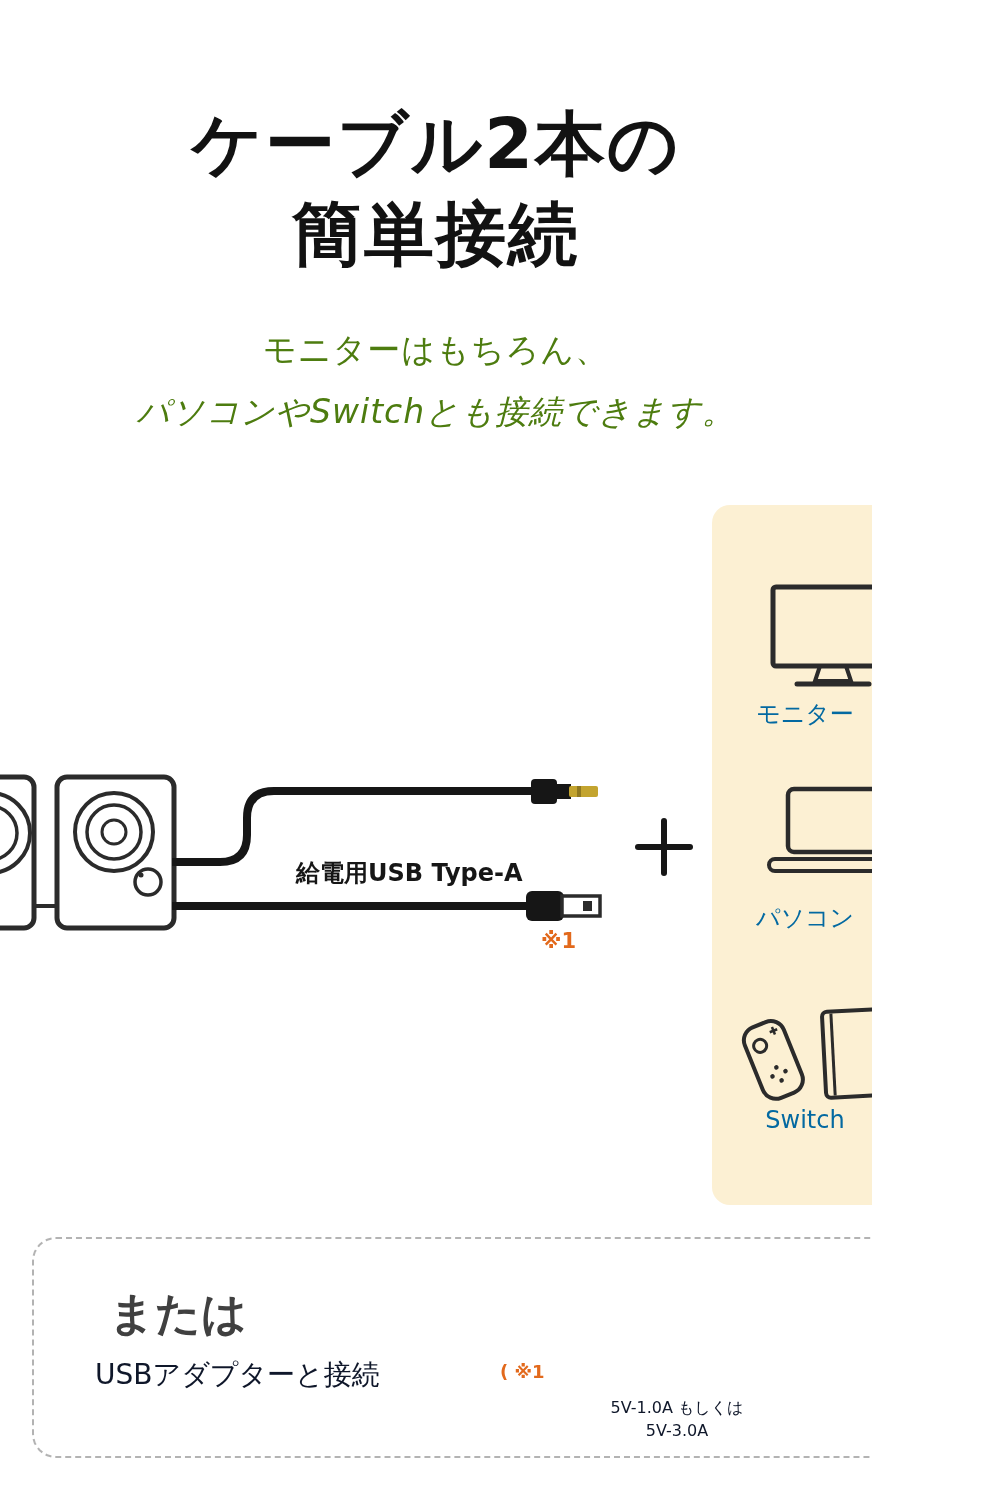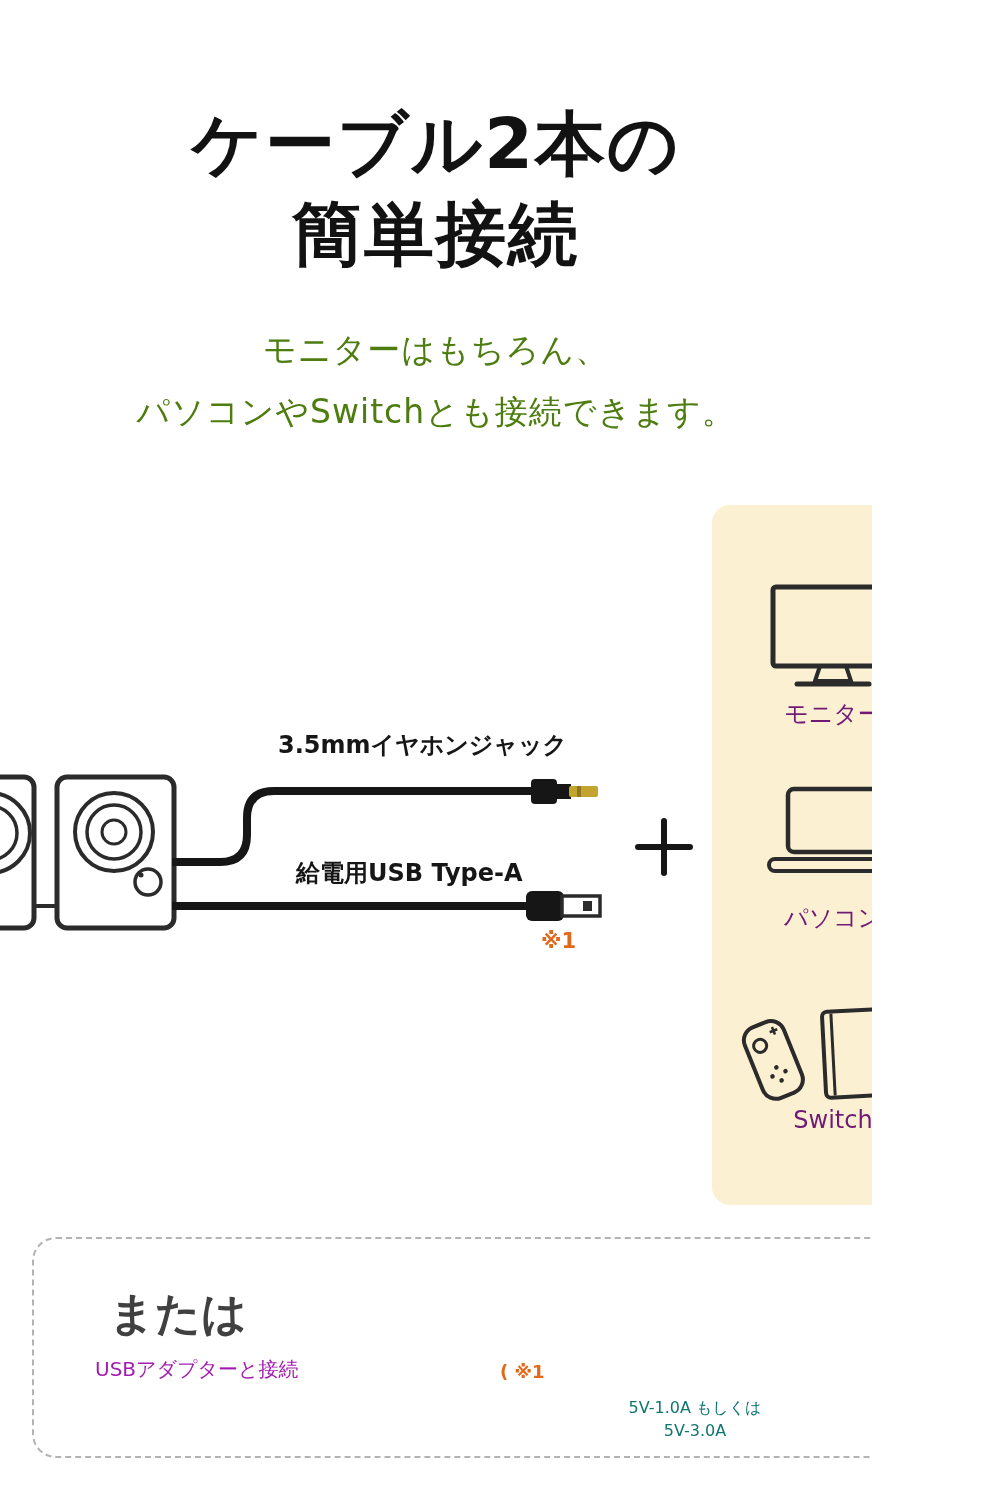--- a/index.html
+++ b/index.html
@@ -8,42 +8,42 @@
   .page { position:relative; width:872px; height:1500px; background:#ffffff; overflow:hidden; }
 
   .abs { position:absolute; }
 
   .title-line { left:0; width:100%; text-align:center; font-size:70px; font-weight:bold; color:#121212; letter-spacing:2px; }
   .title-1 { top:98px; }
   .title-2 { top:188px; }
 
   .subtitle-line { left:0; width:100%; text-align:center; font-size:33px; font-weight:500; color:#4d7c0f; letter-spacing:1px; }
   .sub-1 { top:328px; }
-  .sub-2 { top:390px; }
+  .sub-2 { top:390px;font-style:italic; }
 
   .device-panel { left:712px; top:505px; width:242px; height:700px; background:#fcf0d3; border-radius:18px; }
 
-  .device-label { left:712px; width:242px; text-align:center; font-size:24px; font-weight:500; color:#701a75; }
+  .device-label { left:684px; width:242px; text-align:center; font-size:24px; font-weight:500; color:#0369a1; }
   .label-monitor { top:698px; }
   .label-pc { top:902px;text-align:center; }
   .label-switch { top:1106px; }
 
   .cable-label { font-size:24px; font-weight:600; color:#161616; }
   .cable-label-1 { left:278px; top:729px; }
   .cable-label-2 { left:296px; top:857px; }
 
   .footnote { color:#e2691c; font-weight:bold; }
   .footnote-1 { left:541px; top:929px; font-size:21px; }
   .footnote-2 { left:500px; top:1361px; font-size:18px; }
 
   .bottom-panel { left:32px; top:1237px; width:936px; height:221px; border:2px dashed #b3b3b3; border-radius:24px; background:#ffffff; }
   .or-label { left:109px; top:1284px; font-size:45px; font-weight:bold; color:#404040; }
-  .or-subtitle { left:95px; top:1356px; font-size:20px; font-weight:500; color:#a21caf; }
+  .or-subtitle { left:95px; top:1356px; font-size:28px; font-weight:500; color:#0f172a; }
 
-  .adapter-spec { left:600px; width:190px; text-align:center; font-size:16px; color:#0f766e; }
+  .adapter-spec { left:582px; width:190px; text-align:center; font-size:16px; color:#0f172a; }
   .spec-1 { top:1398px; }
   .spec-2 { top:1421px; }
 
   svg.lineart { position:absolute; left:0; top:0; pointer-events:none; }
 </style>
 </head>
 <body>
 
 <div class="page">
 
@@ -145,21 +145,20 @@
       <rect x="894" y="1350" width="9" height="25" fill="#2b2b2b"></rect>
     </g>
   </svg>
 
   <div class="abs title-line title-1">ケーブル2本の</div>
   <div class="abs title-line title-2">簡単接続</div>
 
   <div class="abs subtitle-line sub-1">モニターはもちろん、</div>
   <div class="abs subtitle-line sub-2">パソコンやSwitchとも接続できます。</div>
 
-  <div class="abs cable-label cable-label-1">3.5mmイヤホンジャック</div>
   <div class="abs cable-label cable-label-2">給電用USB Type-A</div>
   <div class="abs footnote footnote-1">※1</div>
 
   <div class="abs device-label label-monitor">モニター</div>
   <div class="abs device-label label-pc">パソコン</div>
   <div class="abs device-label label-switch">Switch</div>
 
   <div class="abs bottom-panel"></div>
   <div class="abs or-label">または</div>
   <div class="abs or-subtitle">USBアダプターと接続</div>

